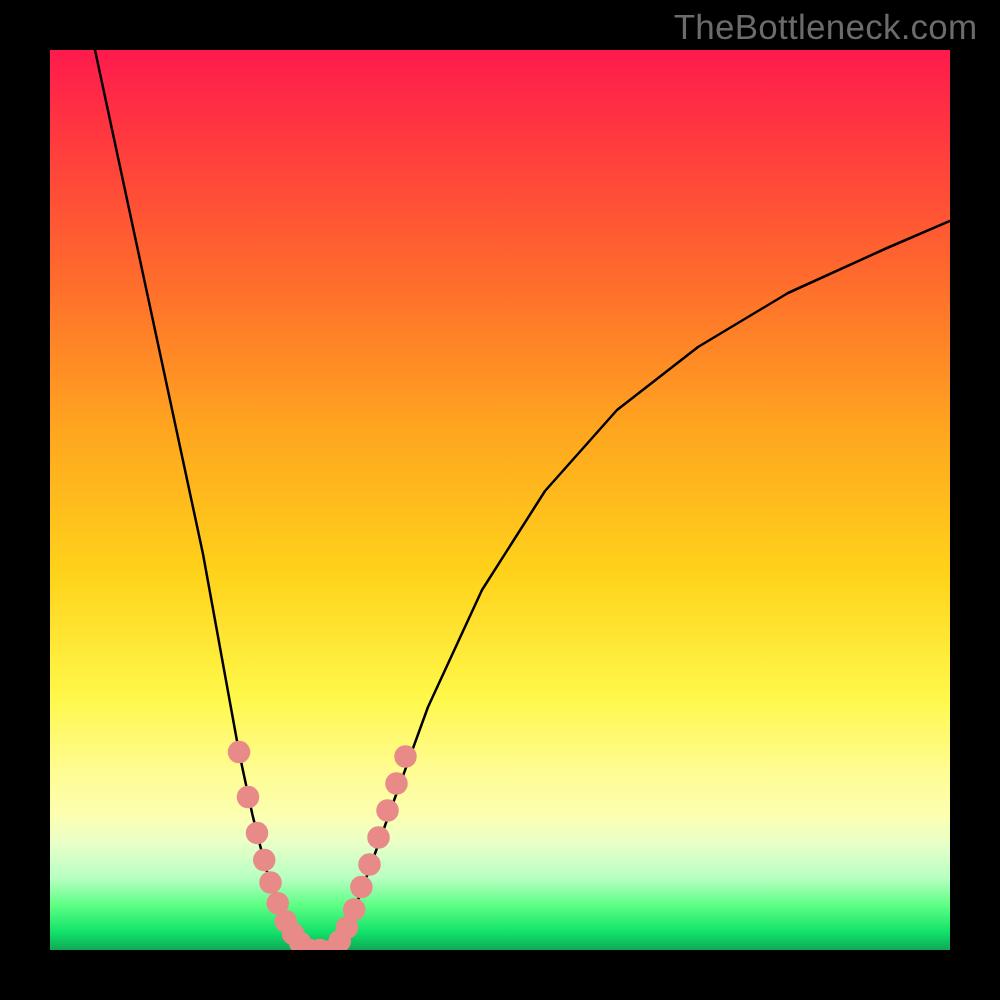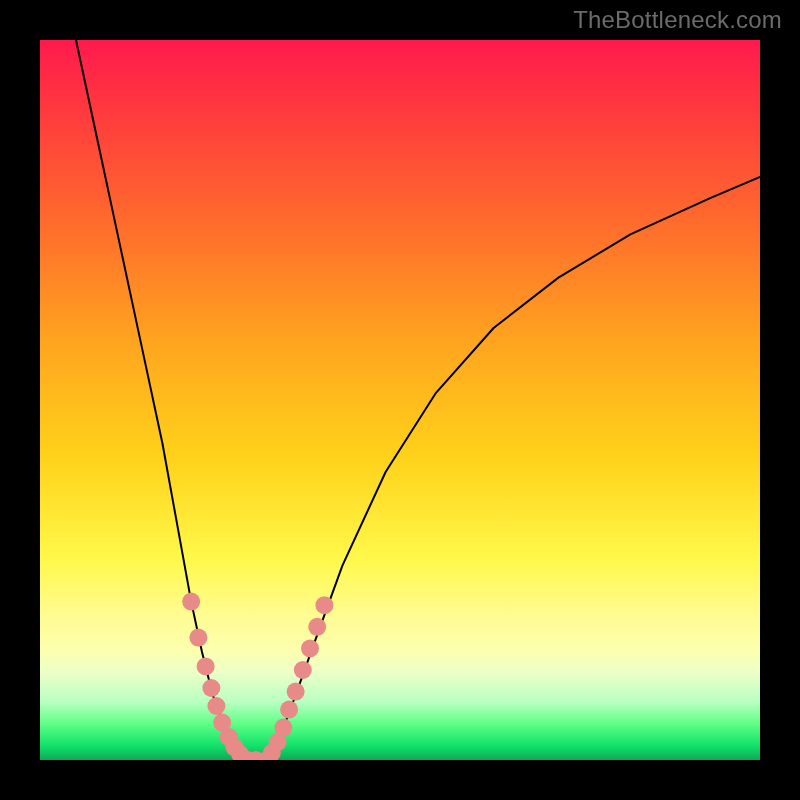--- a/index.html
+++ b/index.html
@@ -45,21 +45,21 @@
     left: 0;
     top: 0;
     width: 720px;
     height: 720px;
   }
   .watermark {
     position: absolute;
     top: 6px;
     right: 18px;
     font-family: Arial, Helvetica, sans-serif;
-    font-size: 24px;
+    font-size: 28px;
     color: #6b6b6b;
     letter-spacing: 0.2px;
   }
 </style>
 </head>
 <body>
 
 <div class="frame">
   <div class="plot">
     <svg viewBox="0 0 720 720">

